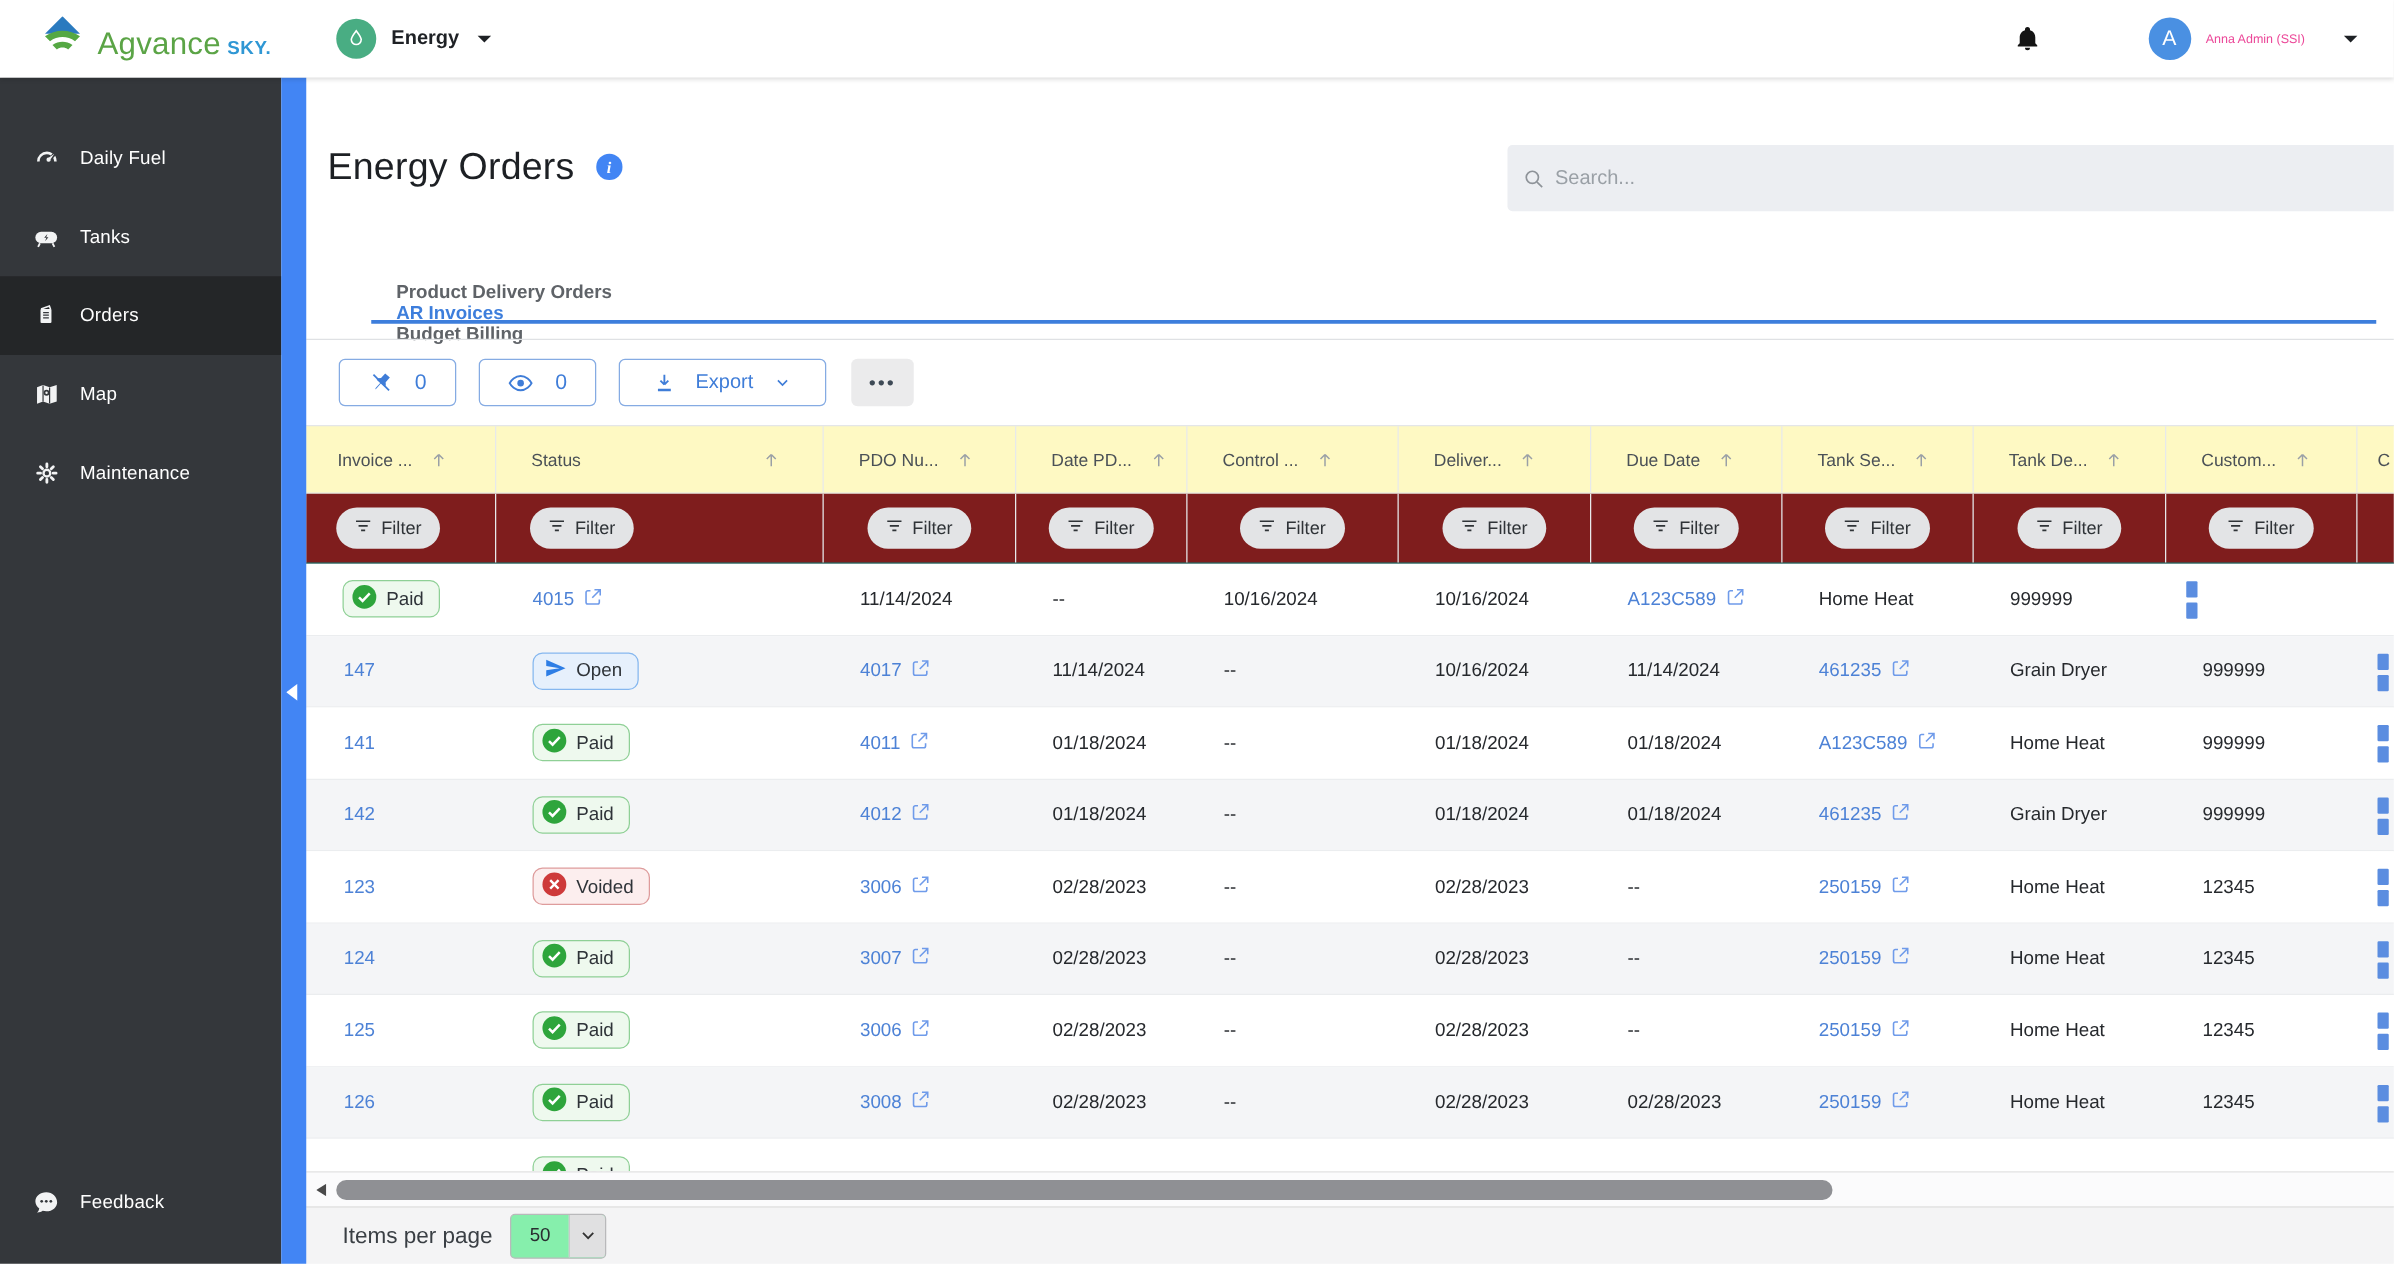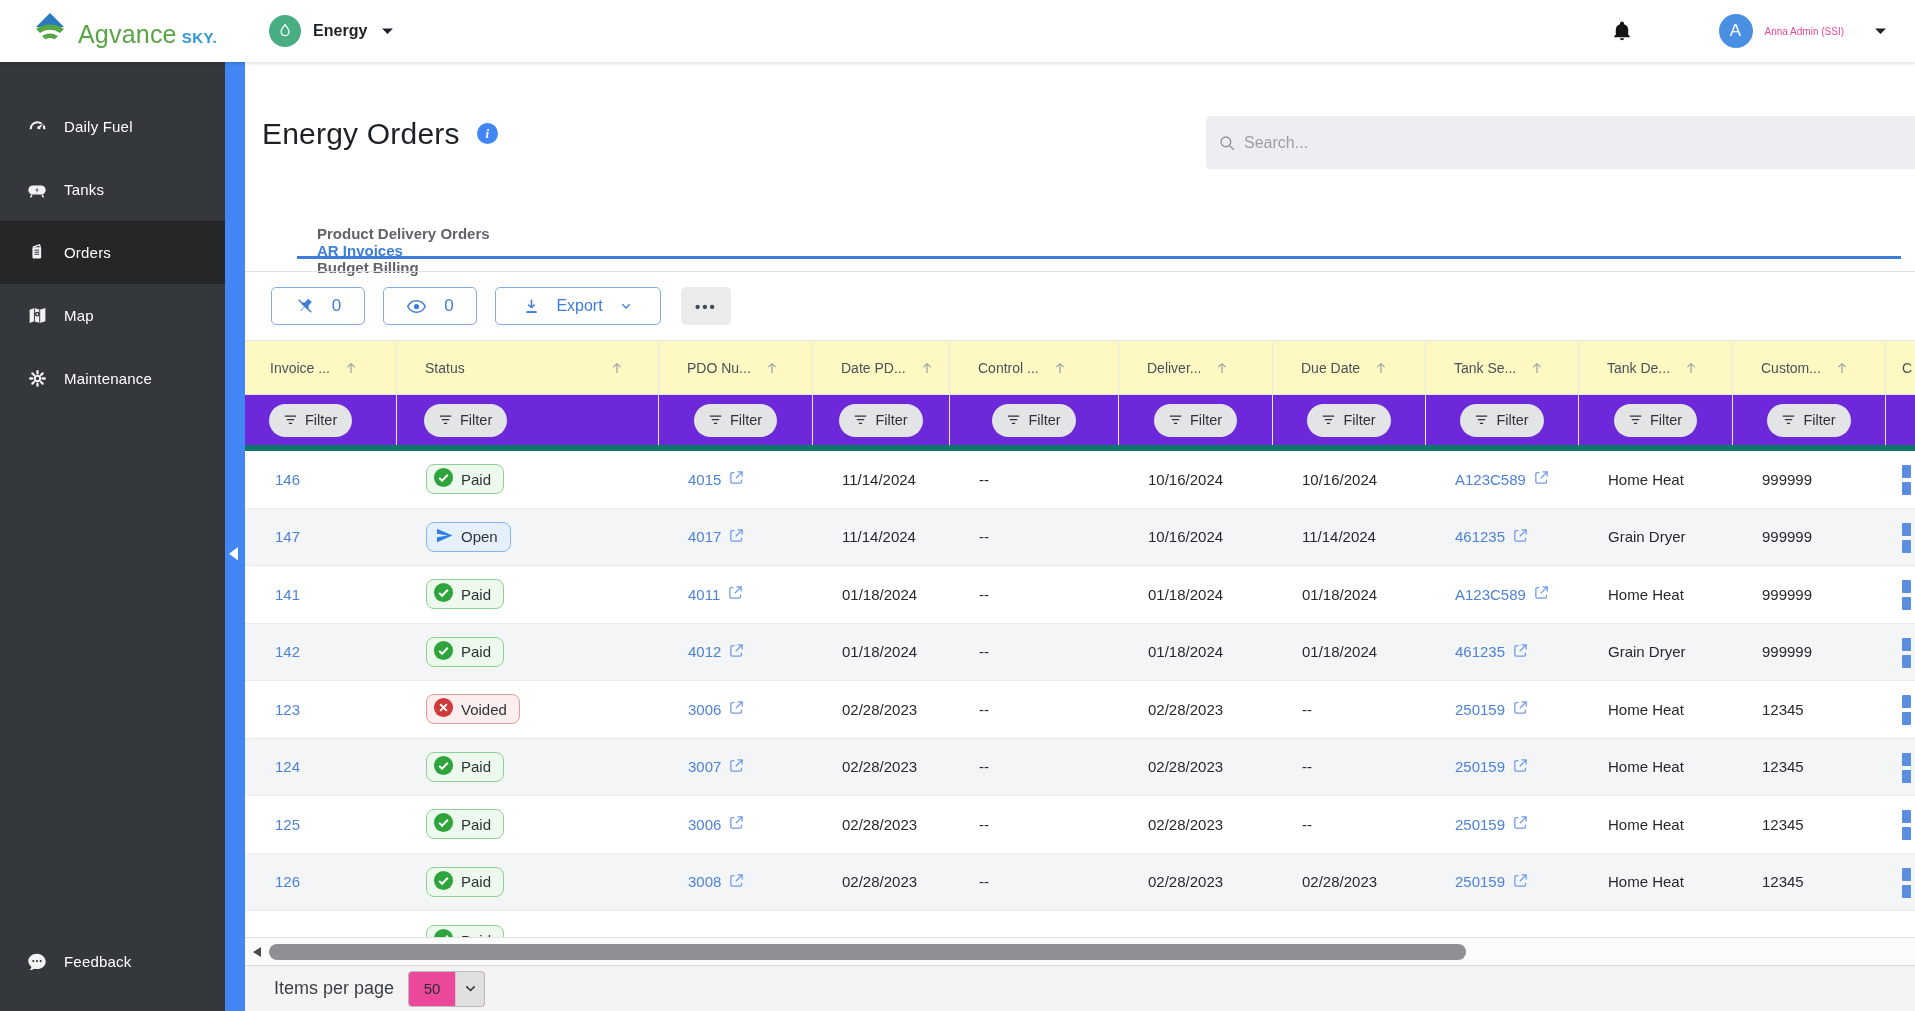--- a/index.html
+++ b/index.html
@@ -69,21 +69,21 @@
 
   
   .grid-row{display:grid;grid-template-columns:var(--cols);}
   .ghead{height:55px;background:#fef9c3;border-top:1px solid #e4e6e8;border-bottom:1px solid #e4e6e8;}
   .hcell{display:flex;align-items:center;padding-left:28px;gap:15px;border-right:1px solid #e7e9eb;
     font-size:14px;color:#4b5157;cursor:pointer;overflow:hidden;white-space:nowrap;}
   .hcell:last-child{border-right:none;padding-left:16px;}
   .hcell.c-status{justify-content:space-between;padding-right:35px;}
   .hcell.c-invoice{padding-left:25px;}
   .sort{display:flex;flex:0 0 auto;}
-  .gfilter{height:56px;background:#6d28d9;border-bottom:6px solid #0f766e;}
+  .gfilter{height:56px;background:#7f1d1d;border-bottom:1px solid #0f766e;}
   .fcell{display:flex;align-items:center;justify-content:center;border-right:1px solid #e7e9eb;}
   .fcell:last-child{border-right:none;}
   .filter-pill{display:inline-flex;align-items:center;gap:8px;height:33px;padding:0 15px;border-radius:17px;
     background:#e3e4e6;font-size:14.5px;color:#2f3337;cursor:pointer;}
 
   .drow{height:57.5px;border-bottom:1px solid #ebedef;background:#fff;}
   .drow.alt{background:#f4f5f7;}
   .cell{display:flex;align-items:center;padding-left:29px;font-size:15px;color:#26292d;overflow:hidden;white-space:nowrap;}
   .cell.c-invoice{padding-left:30px;}
   .cell.c-frag{padding-left:16px;}
@@ -99,21 +99,21 @@
   .frag-bars span{display:block;width:9px;height:13px;background:#5b8de0;border-radius:1px;}
 
   
   .hscroll{height:28px;background:#fbfbfc;border-top:1px solid #e2e2e2;position:relative;}
   .hs-arrow{position:absolute;left:8px;top:9px;cursor:pointer;display:flex;}
   .hs-thumb{position:absolute;left:24px;top:6px;width:1197px;height:16px;border-radius:8px;background:#8f9094;cursor:pointer;}
 
   
   .pagination{height:46px;background:#f4f4f5;border-top:1px solid #d9d9d9;display:flex;align-items:center;padding-left:29px;}
   .pg-label{font-size:18px;color:#3a3f44;margin-right:14px;}
-  .pg-select{display:flex;height:36px;border:1px solid #b9b9bb;border-radius:4px;overflow:hidden;cursor:pointer;background:#ec4899;}
+  .pg-select{display:flex;height:36px;border:1px solid #b9b9bb;border-radius:4px;overflow:hidden;cursor:pointer;background:#86efac;}
   .pg-value{width:46px;display:flex;align-items:center;justify-content:center;font-size:15px;color:#2a2d30;}
   .pg-caret{width:29px;background:#e0e0e1;display:flex;align-items:center;justify-content:center;border-left:1px solid #c9c9cb;}
 </style>
 </head>
 <body>
 
 <header class="app-header">
   <div class="logo">
     <span style="display:flex">
       <svg width="40" height="30" viewBox="0 0 40 30">
@@ -462,25 +462,20 @@
           <span><svg viewBox="0 0 16 14" width="13">
               <path d="M1 2.5h14M3.5 7h9M6 11.5h4" stroke="#2f3337" stroke-width="1.6"></path>
             </svg></span>
           <span>Filter</span>
         </span>
       </div>
       <div class="fcell"></div>
     </div>
   <div>
       <div class="grid-row drow">
-        <div class="cell c-invoice">
-          <span class="lnk">
-            <span>146</span>
-          </span>
-        </div>
         <div class="cell c-status">
           <span class="badge badge-paid">
             <span><svg viewBox="0 0 22 22" width="21">
                 <circle cx="11" cy="11" r="10" fill="#2ea53c"></circle>
                 <path d="M6.5 11.4l3 3 6-6.3" stroke="#fff" stroke-width="2.1" fill="none"></path>
               </svg></span>
             <span>Paid</span>
           </span>
         </div>
         <div class="cell c-pdo">

